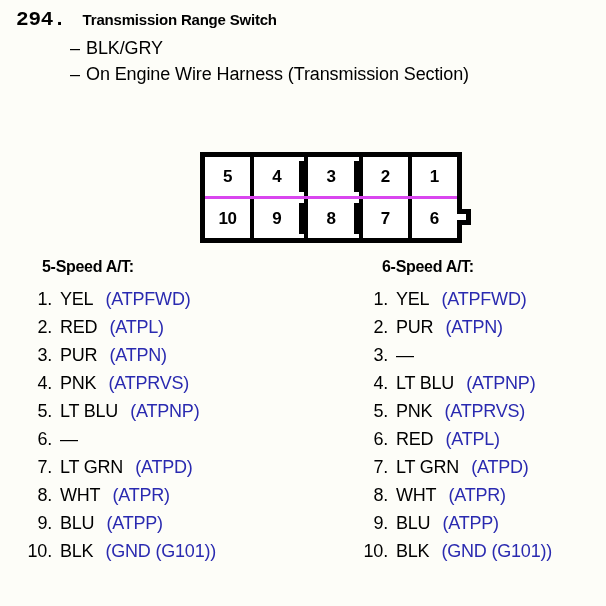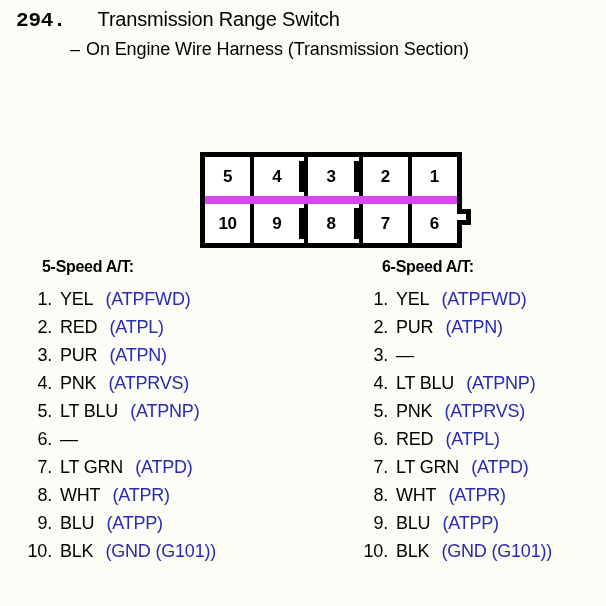--- a/index.html
+++ b/index.html
@@ -29,23 +29,23 @@
     padding-left: 16px;
     padding-top: 8px;
   }
   .item-number {
     font-size: 21px;
     font-weight: bold;
     letter-spacing: -0.2px;
     font-family: Liberation Mono, monospace;
   }
   .item-title {
-    font-size: 20px;
-    font-weight: normal;
-    margin-left: 32px;
+    font-size: 15px;
+    font-weight: bold;
+    margin-left: 17px;
     letter-spacing: -0.2px;
   }
   .sub-list {
     margin-top: 4px;
     padding-left: 70px;
   }
   .sub-item {
     font-size: 18px;
     line-height: 26px;
     white-space: nowrap;
@@ -69,21 +69,21 @@
     display: flex;
     flex-direction: column;
     width: 262px;
     box-sizing: border-box;
   }
   .conn-row {
     display: flex;
     height: 39px;
   }
   .conn-row + .conn-row {
-    border-top: 8px solid #d946ef;
+    border-top: 3px solid #d946ef;
   }
   .cell {
     flex: 1 1 0;
     display: flex;
     align-items: center;
     justify-content: center;
     font-size: 17px;
     font-weight: bold;
     background: #ffffff;
     box-sizing: border-box;
@@ -164,20 +164,23 @@
 </head>
 <body>
 
 <div class="header">
   <div class="title-row">
     <span class="item-number">294.</span>
     <span class="item-title">Transmission Range Switch</span>
   </div>
   <div class="sub-list">
     <div class="sub-item">
+      <span class="sub-dash">–</span><span>BLK/GRY</span>
+    </div>
+    <div class="sub-item">
       <span class="sub-dash">–</span><span>On Engine Wire Harness (Transmission Section)</span>
     </div>
   </div>
 </div>
 
 <div class="connector-wrap">
   <div class="connector">
     <div class="conn-row">
       <div class="cell">5</div>
       <div class="cell div-thin">4</div>

